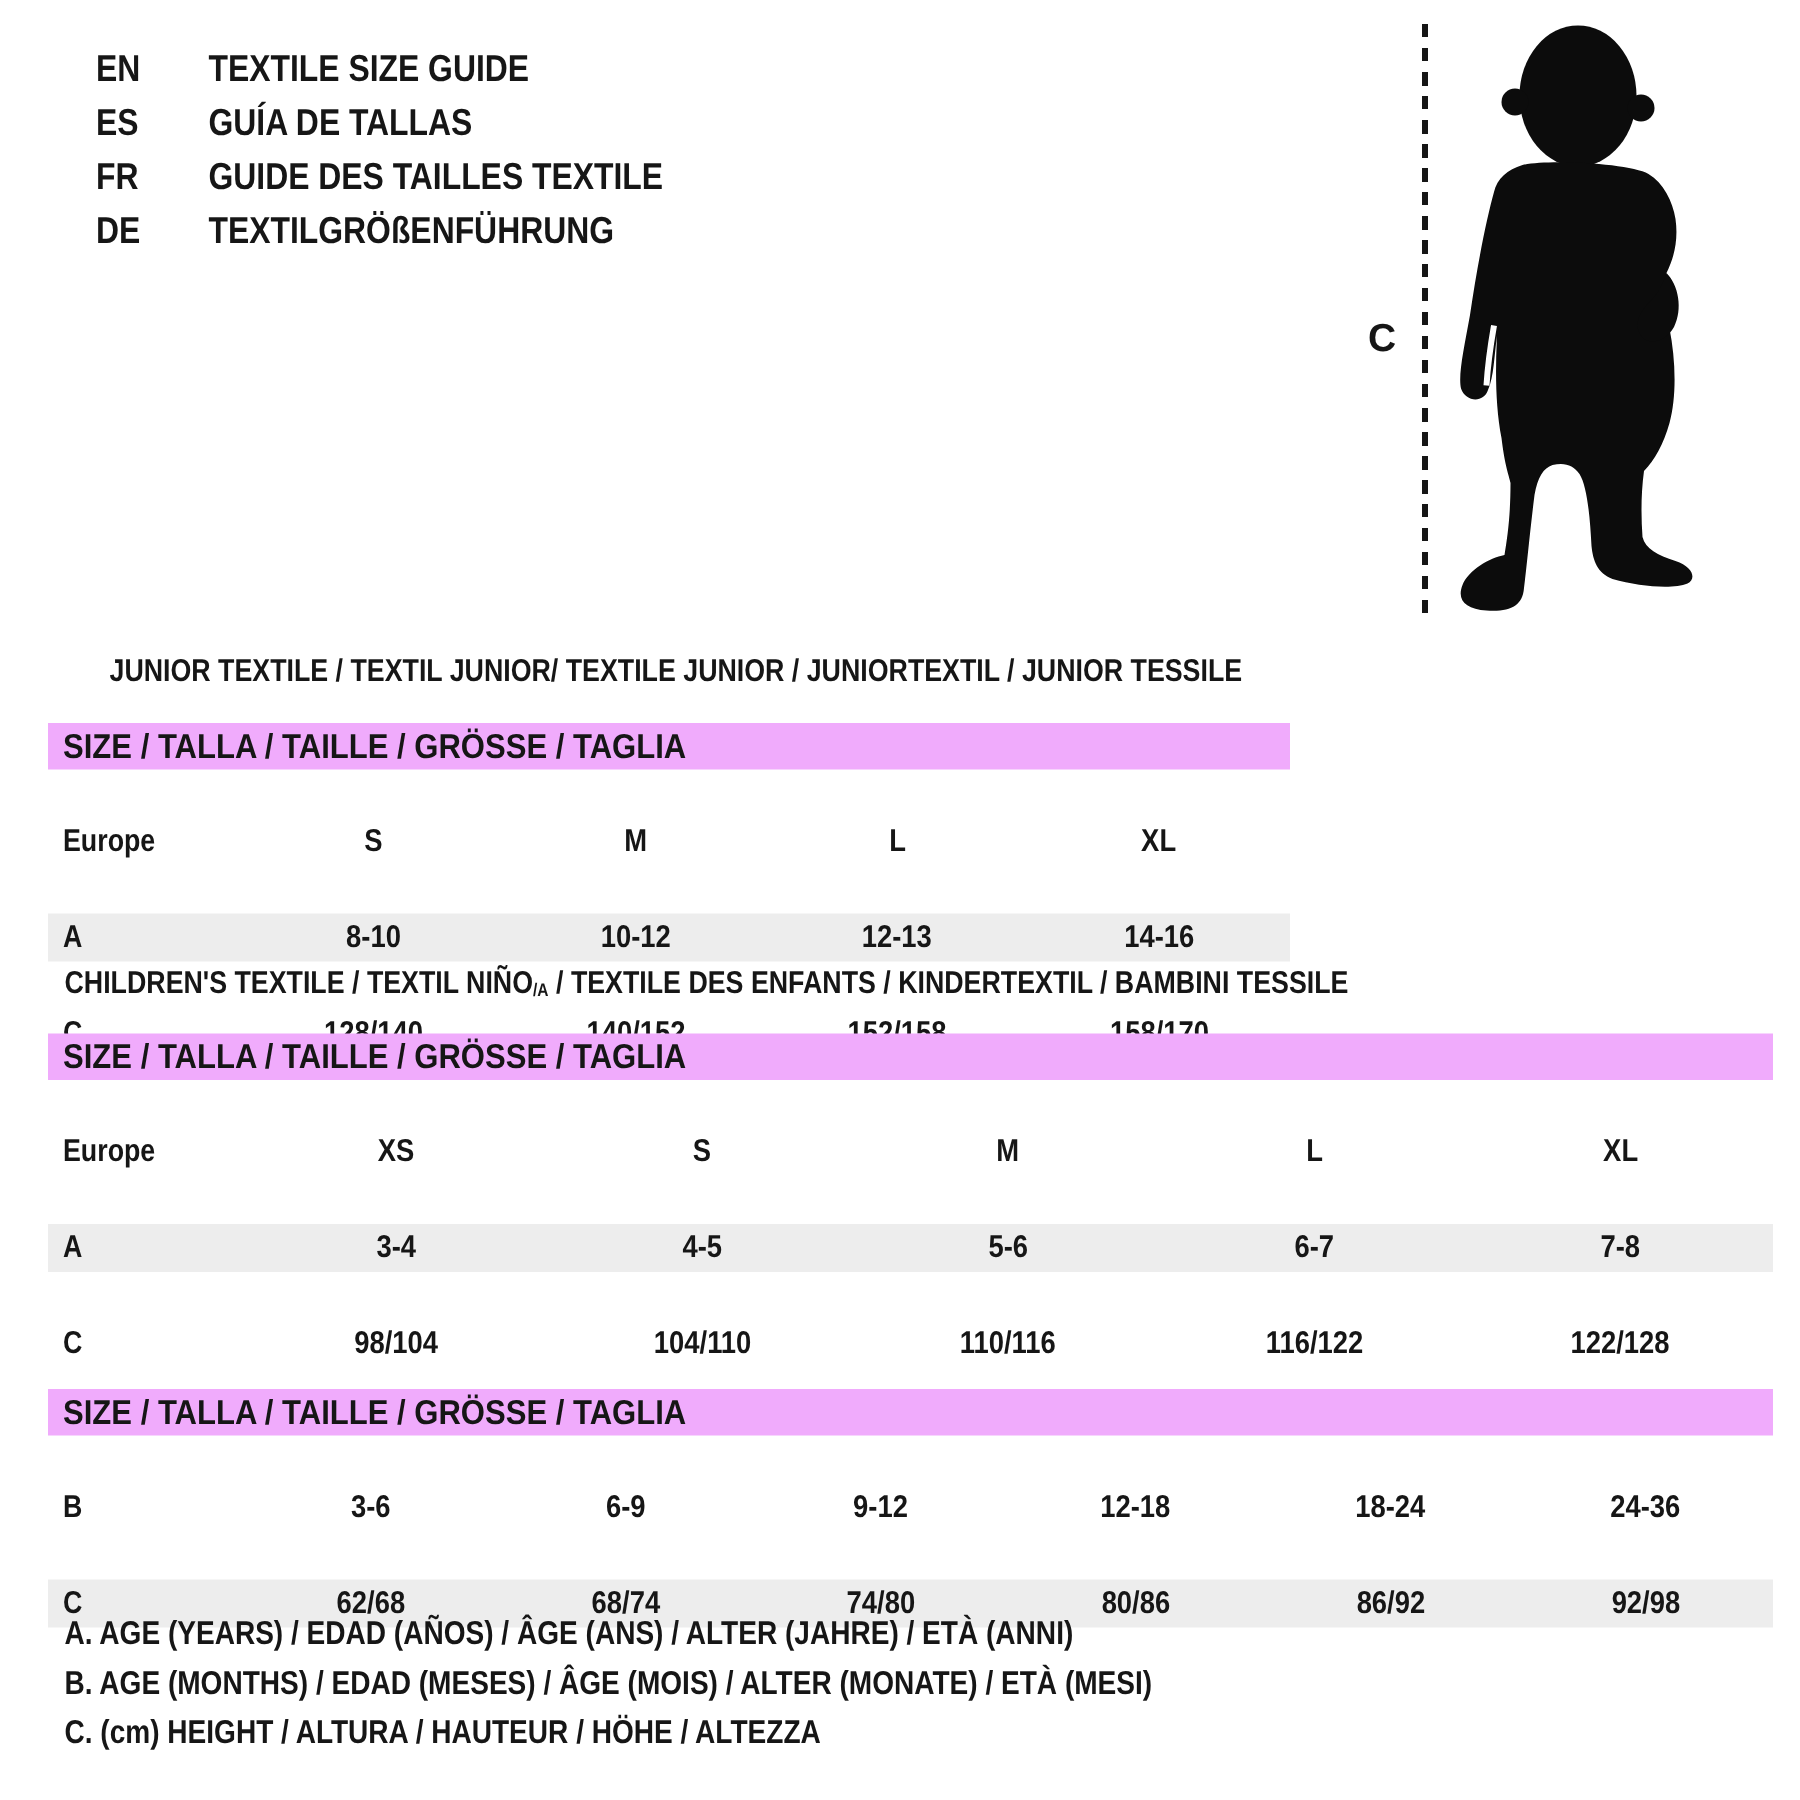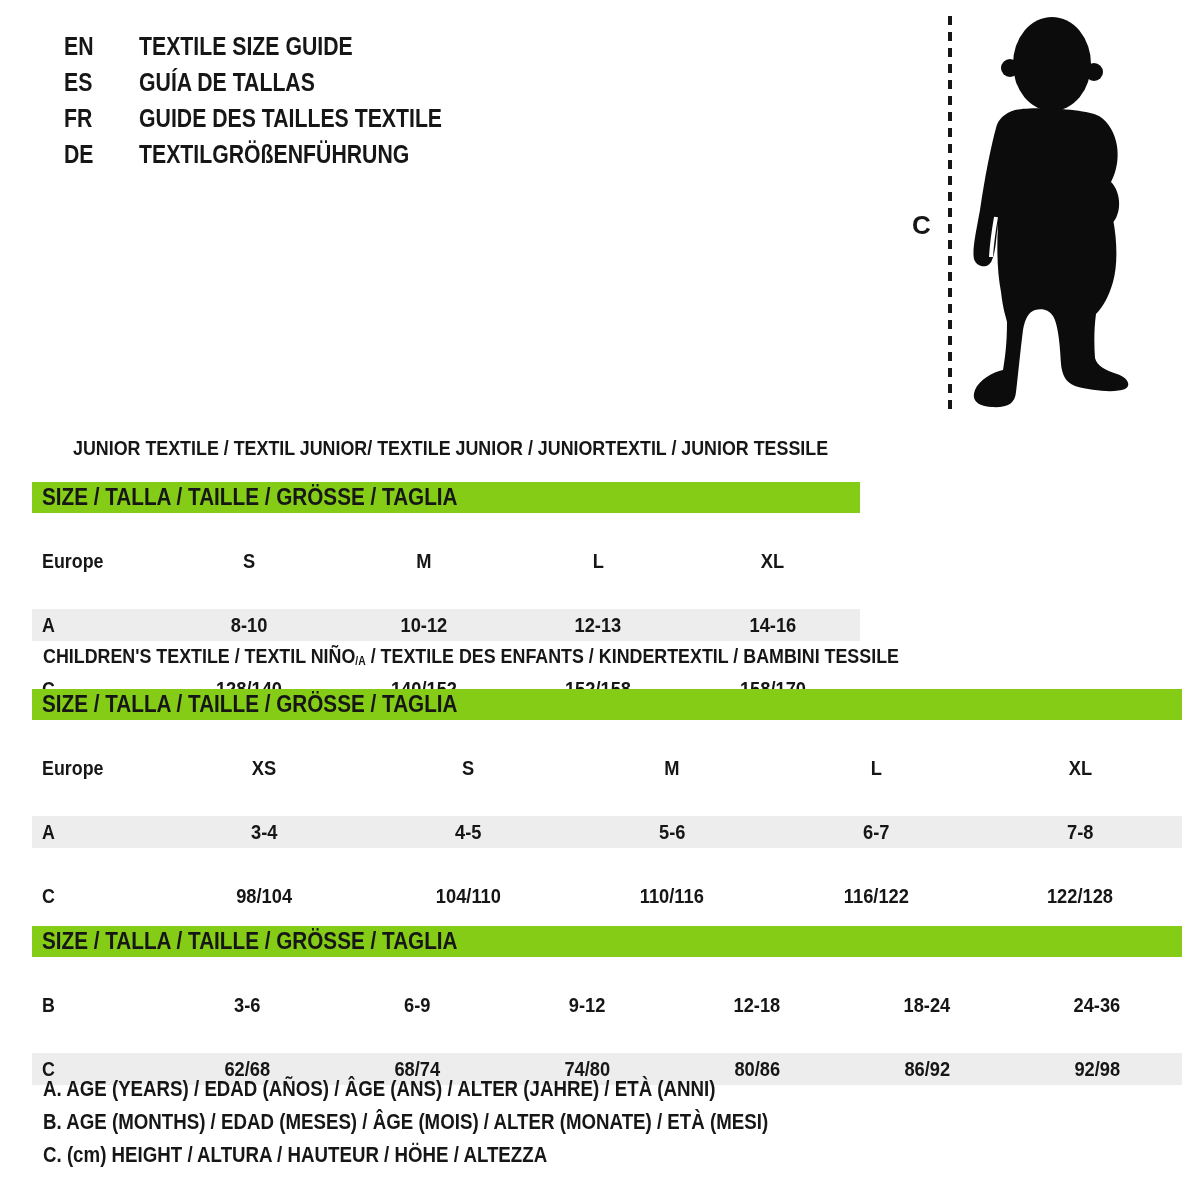--- a/index.html
+++ b/index.html
@@ -23,21 +23,21 @@
     background-image:repeating-linear-gradient(to bottom,#161616 0px,#161616 9px,transparent 9px,transparent 16px);}
   .height-label{left:912px;top:210px;font-size:26px;}
   .baby-svg{left:963px;top:14px;}
 
   
   .section-title{font-size:21px;line-height:24px;}
   .title-sub{font-size:0.58em;position:relative;top:0.18em;}
 
   
   .size-table{position:absolute;}
-  .bar{height:31px;background:#84cc16;display:flex;align-items:center;padding-left:10px;
+  .bar{height:31px;background:#f0abfc;display:flex;align-items:center;padding-left:10px;
        font-size:23px;box-sizing:border-box;}
   .bar .tl{transform:scaleX(0.9);}
   .row{display:flex;height:32px;align-items:center;font-size:21px;margin-top:32px;}
   .row.shaded{background:#ededed;}
   .cell{flex:1 1 0;text-align:center;overflow:visible;}
   .cell.label{flex:0 0 120px;text-align:left;padding-left:10px;}
 
   
   .legend{left:43px;top:1072px;font-size:22px;line-height:33px;}
   .legend-line{display:block;}

